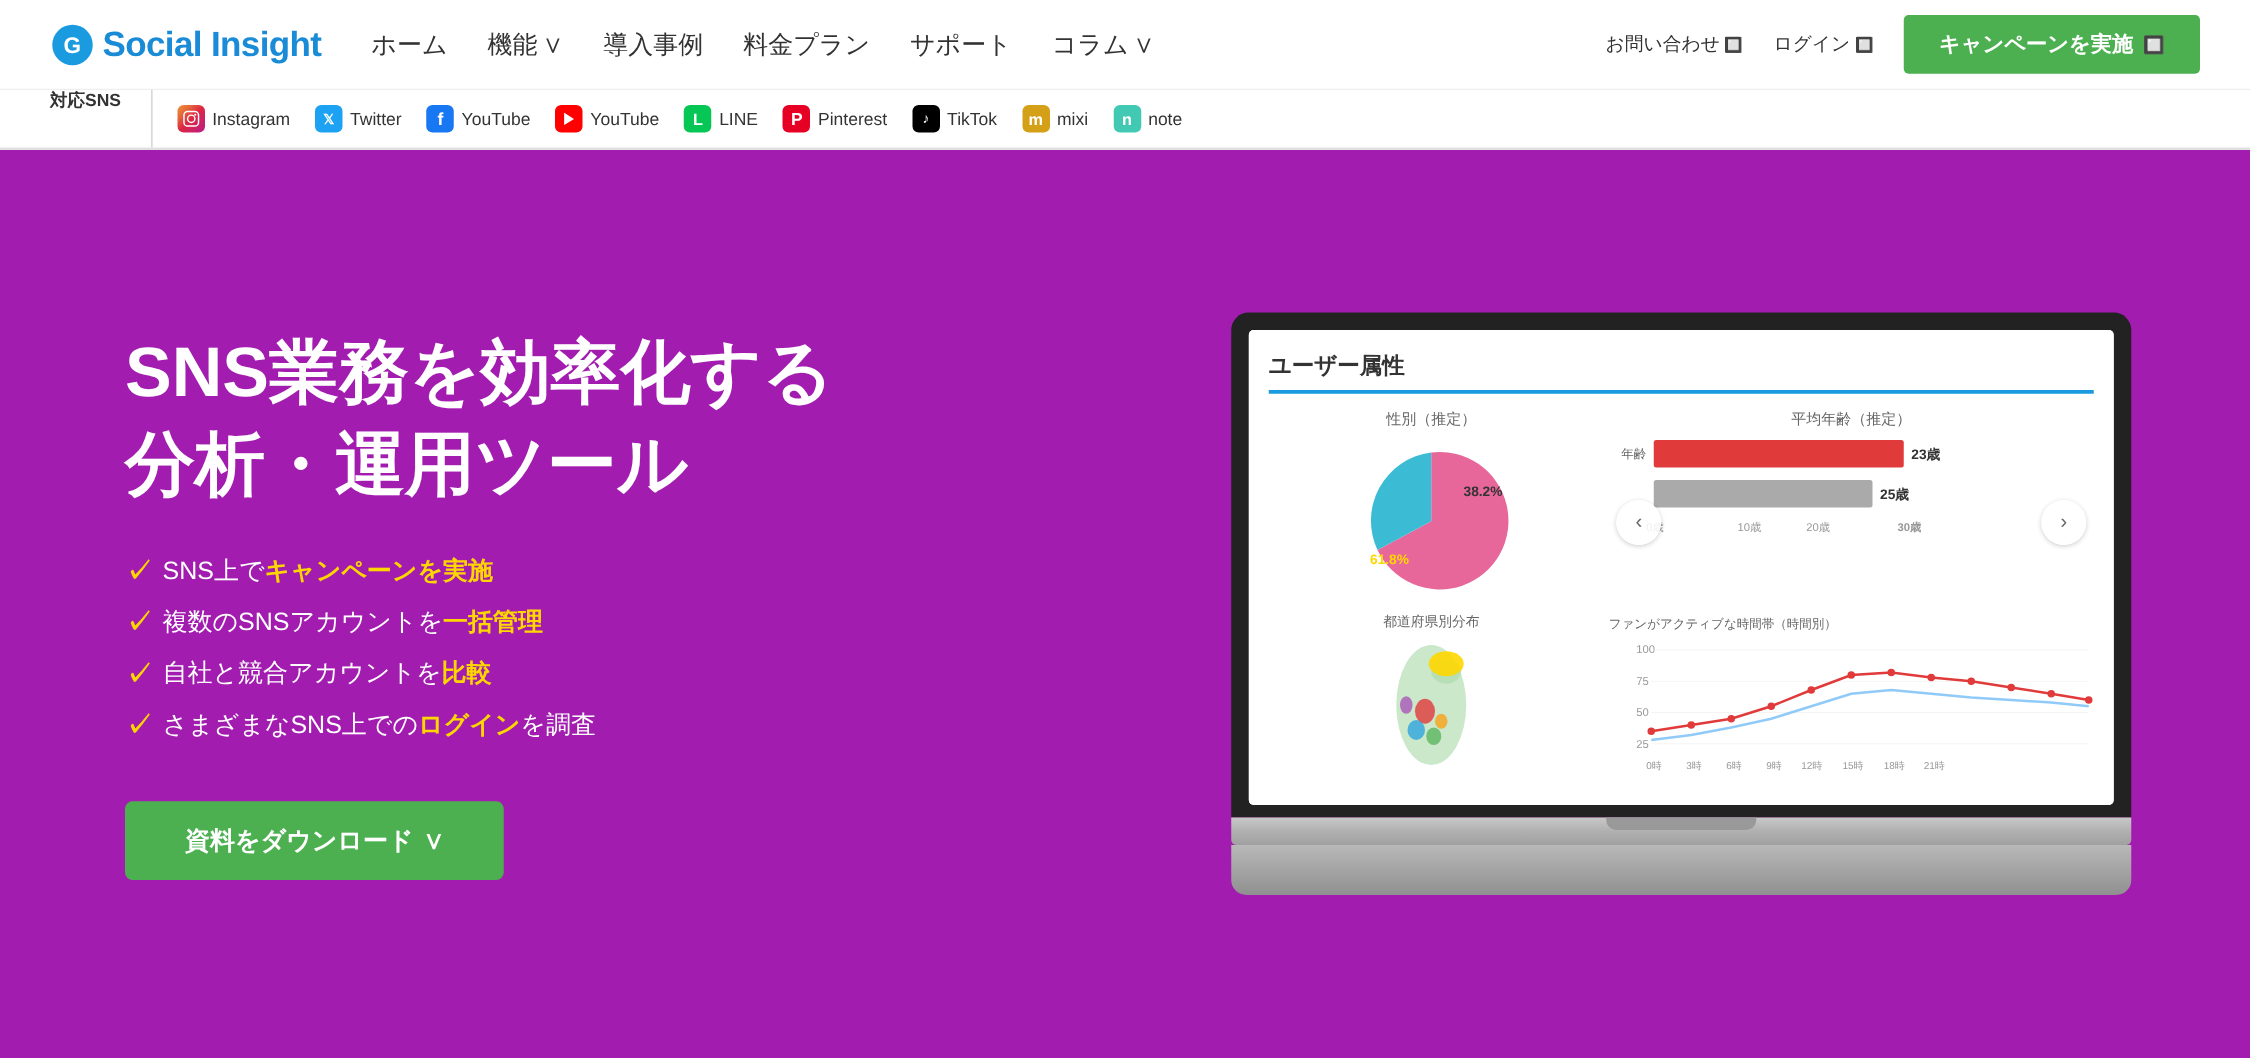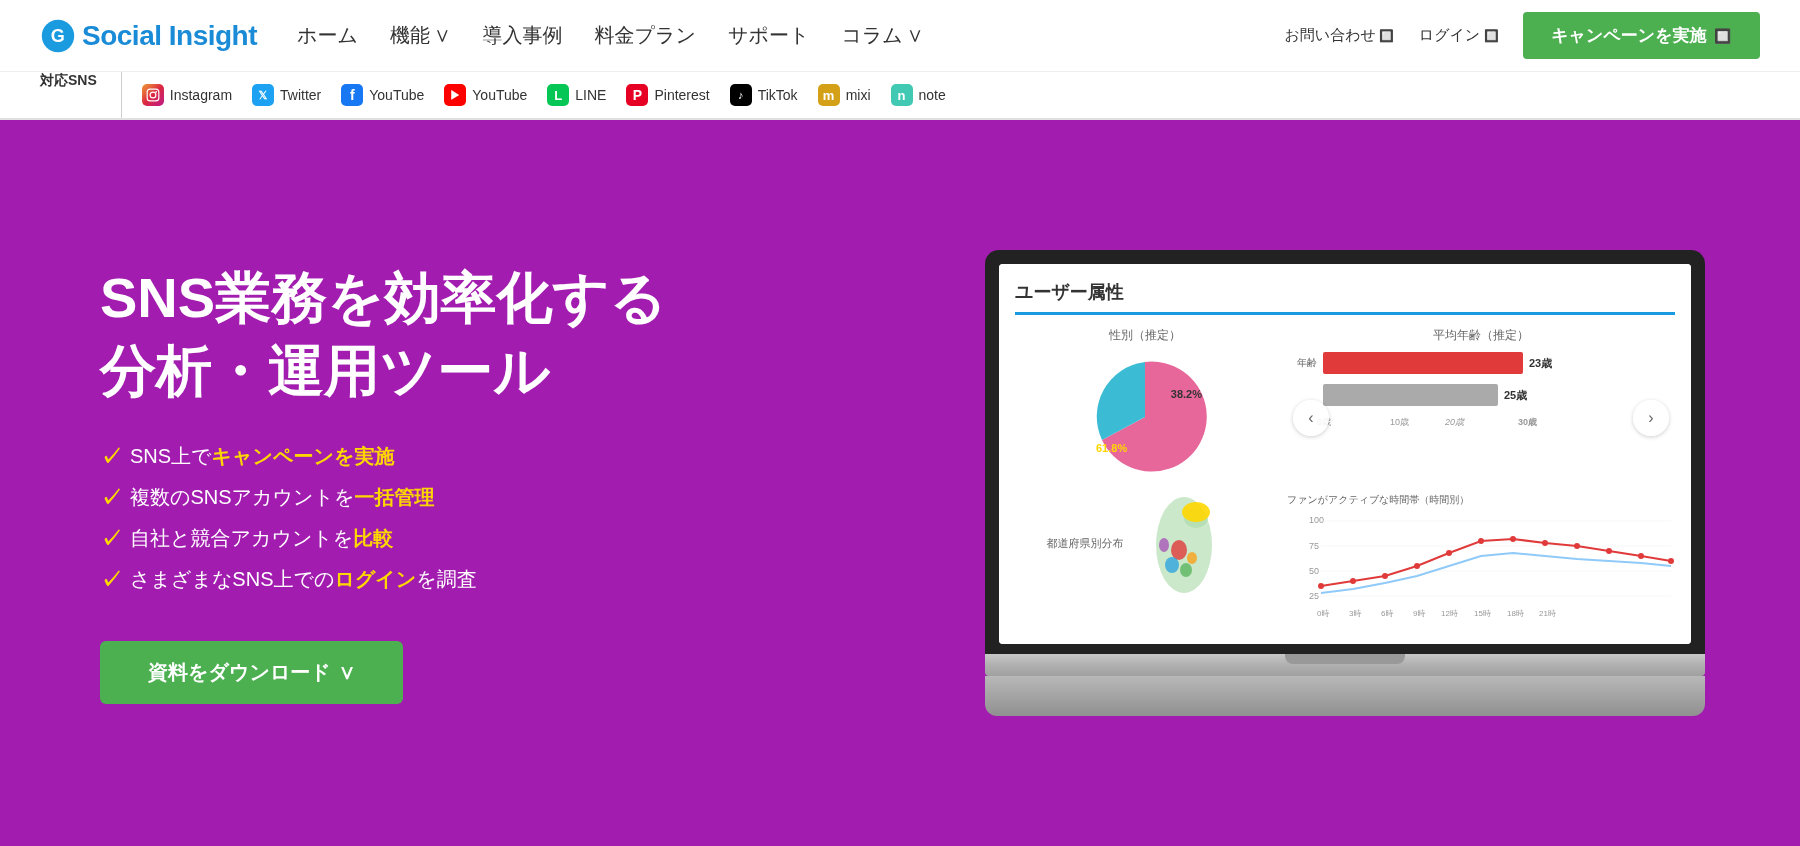--- a/index.html
+++ b/index.html
@@ -334,20 +334,21 @@
     }
     .bar-value {
       font-size: 11px;
       color: #333;
       font-weight: 600;
     }
 
     
     .map-area {
       display: flex;
+      flex-direction: column;
       align-items: center;
     }
     .map-label {
       font-size: 11px;
       color: #666;
       margin-bottom: 4px;
     }
 
     
     .nav-arrow {
@@ -579,21 +580,21 @@
                   </div>
                   <div class="bar-row">
                     <span class="bar-axis-label" style="font-size:10px; color:#666; width:30px;"></span>
                     <div class="bar-fill" style="width:175px; background:#aaaaaa;"></div>
                     <span class="bar-value">25歳</span>
                   </div>
 
                   <div style="display:flex; margin-left:30px; margin-top:4px; width:220px;">
                     <span style="flex:1; font-size:9px; color:#999; text-align:left;">0歳</span>
                     <span style="flex:1; font-size:9px; color:#999; text-align:center;">10歳</span>
-                    <span style="flex:1; font-size:9px; color:#999; text-align:center;font-style:italic;">20歳</span>
+                    <span style="flex:1; font-size:9px; color:#999; text-align:center;">20歳</span>
                     <span style="flex:1; font-size:9px; color:#999; text-align:right;font-weight:bold;">30歳</span>
                   </div>
                 </div>
 
                 <div class="line-chart-area" style="margin-top:8px; flex:1;">
                   <div class="line-chart-label">ファンがアクティブな時間帯（時間別）</div>
                   <svg width="100%" height="110" viewBox="0 0 380 110">
 
                     <text x="18" y="12" font-size="9" fill="#999">100</text>
                     <text x="18" y="38" font-size="9" fill="#999">75</text>

